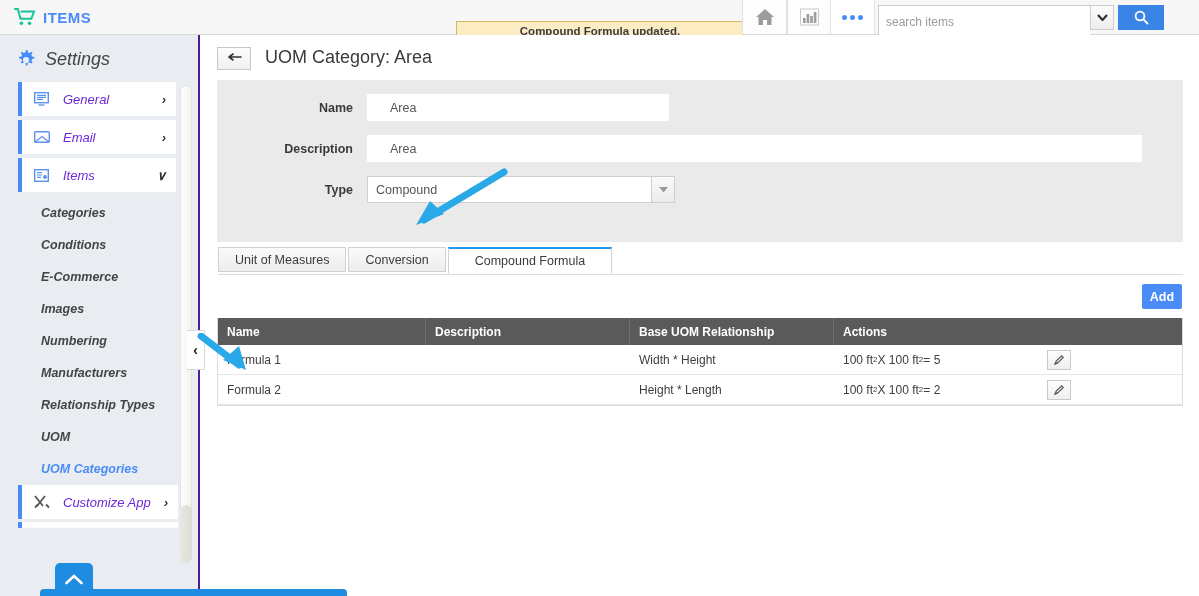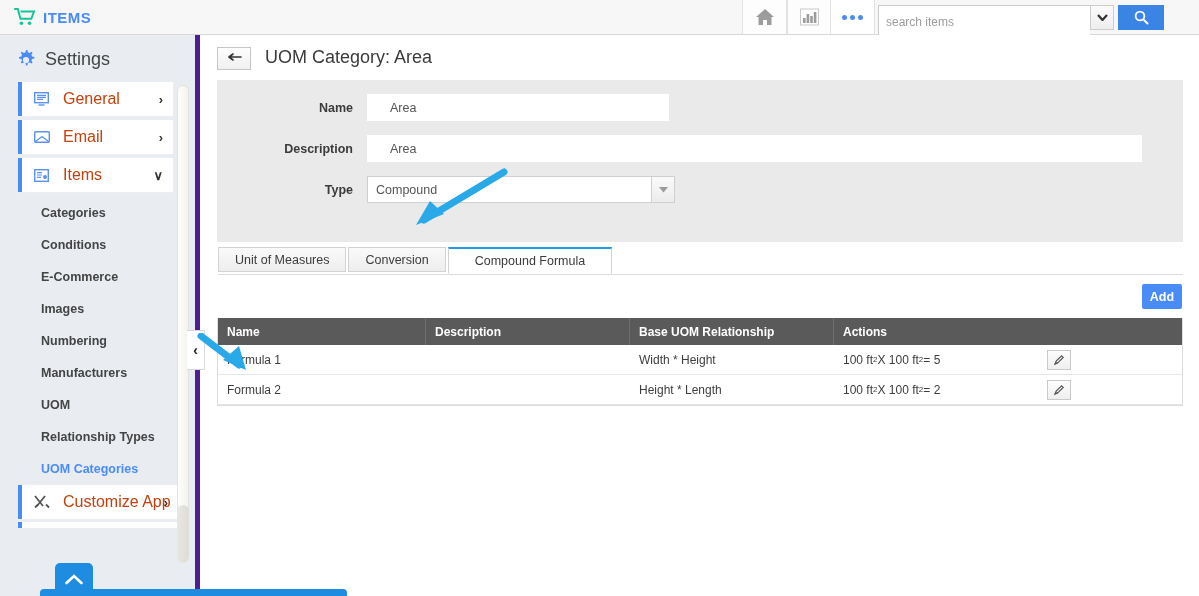--- a/index.html
+++ b/index.html
@@ -78,22 +78,23 @@
     background: #3a84e6;
     display: flex; align-items: center; justify-content: center;
     cursor: pointer; border: none;
   }
 
   
   #sidebar {
     position: absolute; left: 0; top: 35px;
     width: 200px; height: 561px;
     background: #e9edf2;
-    border-right: 5px solid #4c1d95;
+    border-right: 2px solid #4c1d95;
     overflow: hidden;
+    font-style: italic;
   }
   #settings-head {
     display: flex; align-items: center; gap: 9px;
     padding: 14px 0 12px 16px;
   }
   #settings-head .label { font-size: 18px; color: #444; }
 
   .nav-group {
     position: relative;
     margin: 0 22px 3px 18px;
@@ -102,21 +103,21 @@
     height: 35px;
     display: flex; align-items: center;
     cursor: pointer;
   }
   .nav-group::before {
     content: ""; position: absolute; left: 0; top: 0;
     width: 4px; height: 100%; background: #4a8cf7;
   }
   .nav-group .gicon { margin-left: 16px; width: 18px; display: flex; align-items: center; }
   .nav-group .glabel {
-    margin-left: 11px; font-size: 16px; color: #c2410c;
+    margin-left: 11px; font-size: 13px; color: #6d28d9;
   }
   .nav-group .gchev {
     position: absolute; right: 10px; font-size: 13px;
     color: #333; font-weight: bold;
   }
 
   .subitem {
     padding: 5px 0 5px 41px;
     font-size: 12.5px; font-weight: bold; color: #444;
     cursor: pointer;
@@ -320,20 +321,21 @@
 
   <div id="brand">
     <svg class="cart-icon" viewBox="0 0 24 20">
       <path d="M0 1 h4 l3 11 h12 l3 -8 h-15" fill="none" stroke="#18c39a" stroke-width="2.2"></path>
       <circle cx="8" cy="17" r="2" fill="#18c39a"></circle>
       <circle cx="17" cy="17" r="2" fill="#18c39a"></circle>
     </svg>
     <span class="brand-text">ITEMS</span>
   </div>
 
+  <div id="flash">Compound Formula updated.</div>
 
   <div id="home-btn" class="topicon">
     <svg width="20" height="18" viewBox="0 0 20 18">
       <path d="M10 1 L19 9 L16.5 9 L16.5 17 L12 17 L12 12 L8 12 L8 17 L3.5 17 L3.5 9 L1 9 Z" fill="#9c9c9c"></path>
     </svg>
   </div>
 
   <div id="reports-btn" class="topicon">
     <svg width="19" height="18" viewBox="0 0 19 18">
       <rect x="0.5" y="1" width="18" height="16" fill="none" stroke="#c9c9c9"></rect>
@@ -413,22 +415,22 @@
     <span class="gchev">∨</span>
   </div>
 
   <div>
     <div class="subitem">Categories</div>
     <div class="subitem">Conditions</div>
     <div class="subitem">E-Commerce</div>
     <div class="subitem">Images</div>
     <div class="subitem">Numbering</div>
     <div class="subitem">Manufacturers</div>
+    <div class="subitem">Relationship Types</div>
     <div class="subitem">UOM</div>
-    <div class="subitem">Relationship Types</div>
     <div class="subitem active">UOM Categories</div>
     <div class="subitem">Taxes</div>
   </div>
 
   <div id="customize">
     <div class="nav-group">
       <span class="gicon">
         <svg width="16" height="15" viewBox="0 0 16 15">
           <path d="M1 1 L9 11 M11 1 L3 11" stroke="#555" stroke-width="1.8"></path>
           <path d="M1 12.5 L4 9.5 M15 12.5 L12 9.5" stroke="#555" stroke-width="1.8"></path>

